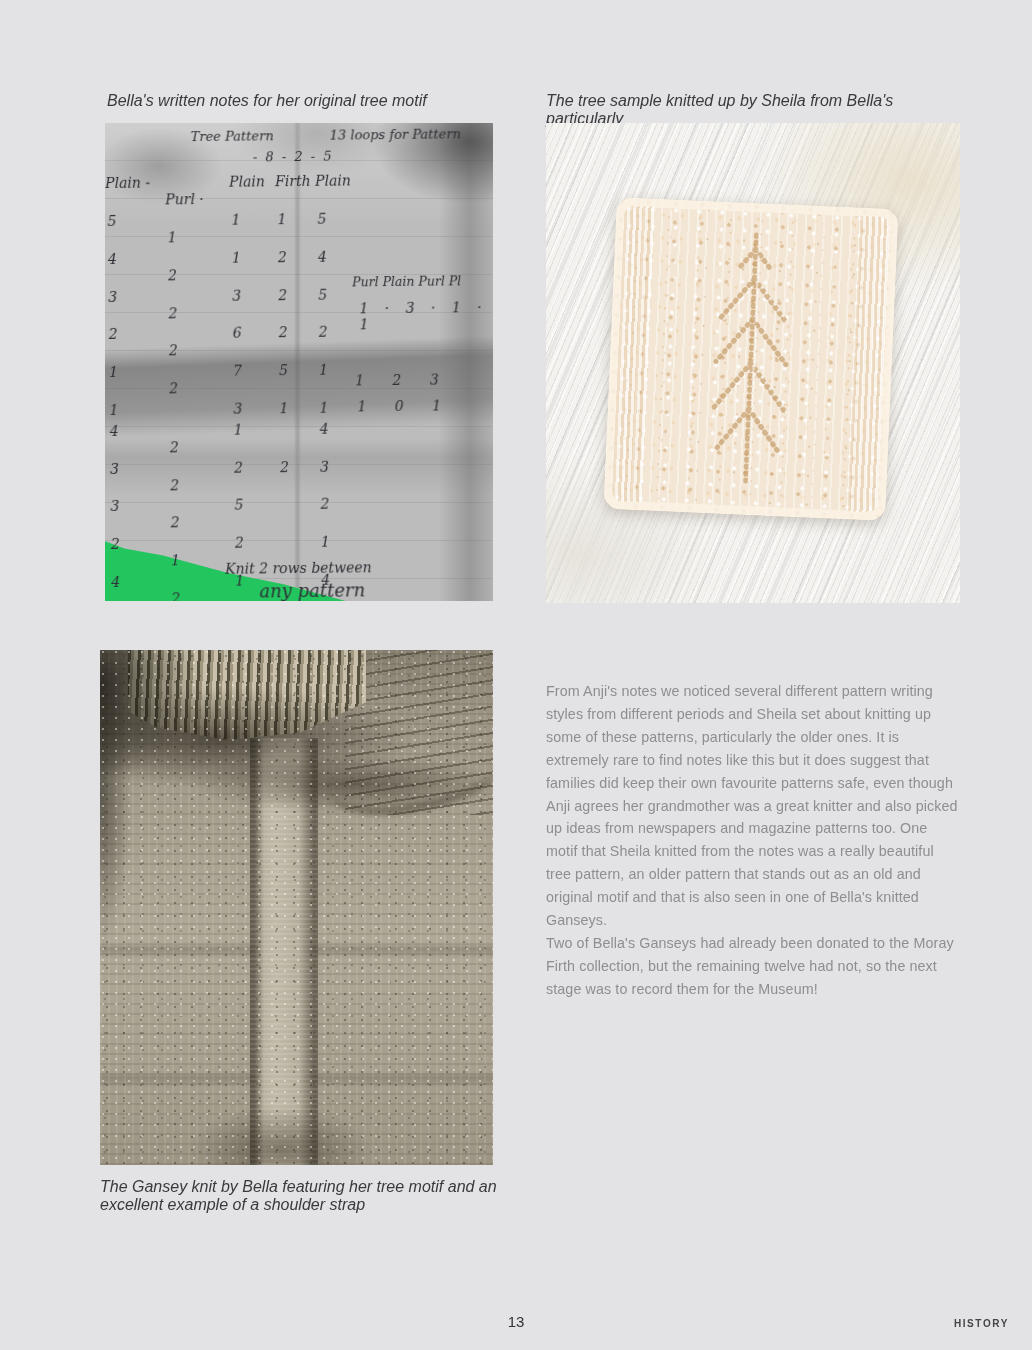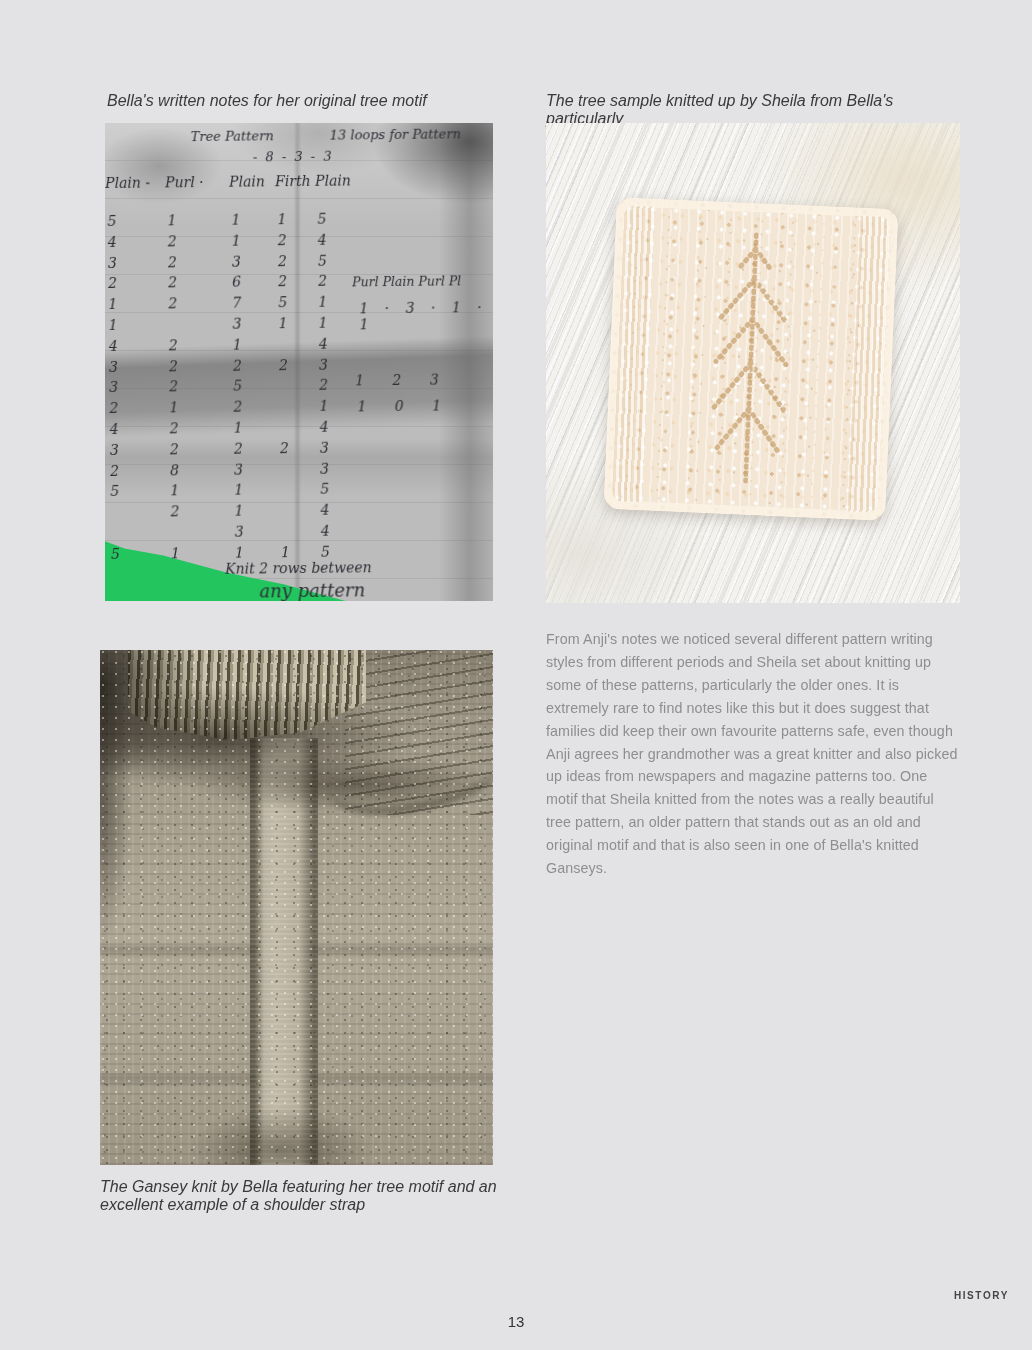--- a/index.html
+++ b/index.html
@@ -16,33 +16,33 @@
     font-size:16px;
     line-height:17.5px;
     color:#3a3a3c;
   }
   #cap-notes{left:107px;top:92px;width:420px;}
   #cap-sample{left:546px;top:92px;width:420px;}
   #cap-gansey{left:100px;top:1178px;width:400px;}
 
   
   .bodycol{
-    position:absolute;left:546px;top:628px;width:416px;
+    position:absolute;left:546px;top:680px;width:416px;
     font-size:14.3px;line-height:22.9px;color:#8e8e91;
     letter-spacing:.1px;
   }
   .bodycol p{margin:0;}
 
   
   .pagenum{
     position:absolute;left:50%;transform:translateX(-50%);
     top:1313px;font-size:15px;color:#323234;
   }
   .section{
-    position:absolute;right:23px;top:1290px;
+    position:absolute;right:23px;top:1318px;
     font-size:10px;font-weight:bold;letter-spacing:1.6px;color:#454547;
   }
 
   
   .photo-notes{
     position:absolute;left:105px;top:123px;width:388px;height:478px;
     background:#22c55e;overflow:hidden;
   }
   .paper{
     position:absolute;inset:0;
@@ -64,21 +64,21 @@
     font-family:"DejaVu Serif",serif;font-style:italic;
     color:#2e2f35;filter:blur(.35px);transform:rotate(-.6deg);
   }
   .ntitle{position:absolute;left:88px;top:5px;font-size:13px;white-space:nowrap;}
   .ntitle .gap{display:inline-block;width:56px;}
   .nsub{position:absolute;left:150px;top:26px;font-size:13px;letter-spacing:2px;}
   .nheads,.nrow{display:flex;font-size:14px;}
   .nheads{position:absolute;left:2px;top:50px;width:300px;font-size:14px;}
   .ncell{display:inline-block;}
   .nheads .ncell:nth-child(1),.nrow span:nth-child(1){width:60px;}
-  .nheads .ncell:nth-child(2),.nrow span:nth-child(2){width:64px;}
+  .nheads .ncell:nth-child(2),.nrow span:nth-child(2){width:64px;margin-top:17px;}
   .nheads .ncell:nth-child(3),.nrow span:nth-child(3){width:46px;}
   .nheads .ncell:nth-child(4),.nrow span:nth-child(4){width:40px;}
   .nheads .ncell:nth-child(5),.nrow span:nth-child(5){width:70px;}
   .notes-rows{position:absolute;left:4px;top:86px;width:300px;line-height:20.8px;font-size:15px;}
   .sideblock{position:absolute;left:248px;top:152px;font-size:12.5px;white-space:nowrap;}
   .srow1{position:absolute;left:255px;top:178px;font-size:14px;letter-spacing:6px;}
   .srow2{position:absolute;left:250px;top:250px;font-size:14px;letter-spacing:12px;}
   .srow3{position:absolute;left:252px;top:276px;font-size:14px;letter-spacing:12px;}
   .nfoot1{position:absolute;left:118px;top:437px;font-size:14px;}
   .nfoot2{position:absolute;left:152px;top:457px;font-size:18px;}
@@ -179,21 +179,21 @@
 
 <div class="caption" id="cap-notes">Bella's written notes for her original tree motif</div>
 <div class="caption" id="cap-sample">The tree sample knitted up by Sheila from Bella's particularly</div>
 
 <div class="photo-notes">
   <div class="paper"></div>
   <div class="handwriting">
     <div class="ntitle">
       <span>Tree Pattern</span><span class="gap"></span><span>13 loops for Pattern</span>
     </div>
-    <div class="nsub">- 8 - 3 - 3</div>
+    <div class="nsub">- 8 - 2 - 5</div>
     <div class="nheads">
         <span class="ncell">Plain -</span>
         <span class="ncell">Purl ·</span>
         <span class="ncell">Plain</span>
         <span class="ncell">Firth</span>
         <span class="ncell">Plain</span>
       </div>
     <div class="notes-rows">
         <div class="nrow">
           <span>5</span>
@@ -348,20 +348,21 @@
           <path d="M78 60 L110 100"></path>
         <path d="M78 144 L43 190"></path>
           <path d="M78 144 L113 190"></path>
       </g>
     </svg>
   </div>
 </div>
 
 <div class="bodycol">
   <p>From Anji's notes we noticed several different pattern writing styles from different periods and Sheila set about knitting up some of these patterns, particularly the older ones.  It is extremely rare to find notes like this but it does suggest that families did keep their own favourite patterns safe, even though Anji agrees her grandmother was a great knitter and also picked up ideas from newspapers and magazine patterns too. One motif that Sheila knitted from the notes was a really beautiful tree pattern, an older pattern that stands out as an old and original motif and that is also seen in one of Bella's knitted Ganseys.</p>
+  <p>Two of Bella's Ganseys had already been donated to the Moray Firth collection, but the remaining twelve had not, so the next stage was to record them for the Museum!</p>
 </div>
 
 <div class="photo-gansey">
   <div class="g-bands"></div>
   <div class="g-ridges"></div>
   <div class="g-strap"></div>
   <div class="g-collar"></div>
   <div class="g-curve"></div>
   <div class="g-shadow"></div>
   <div class="g-noise"></div>

